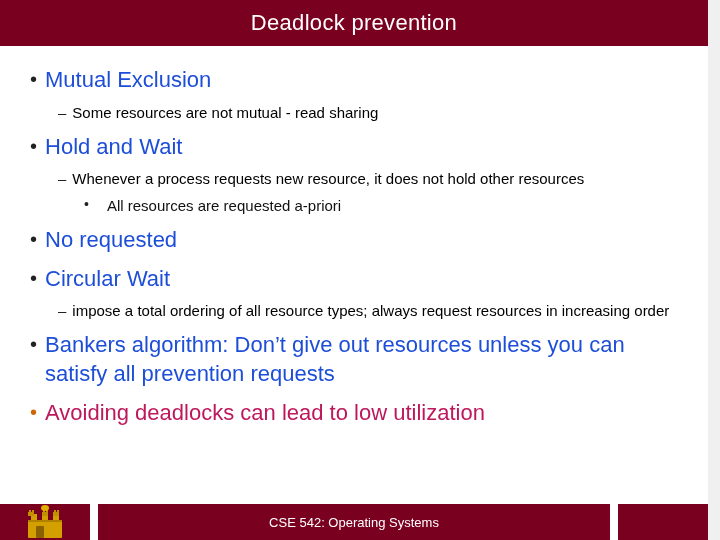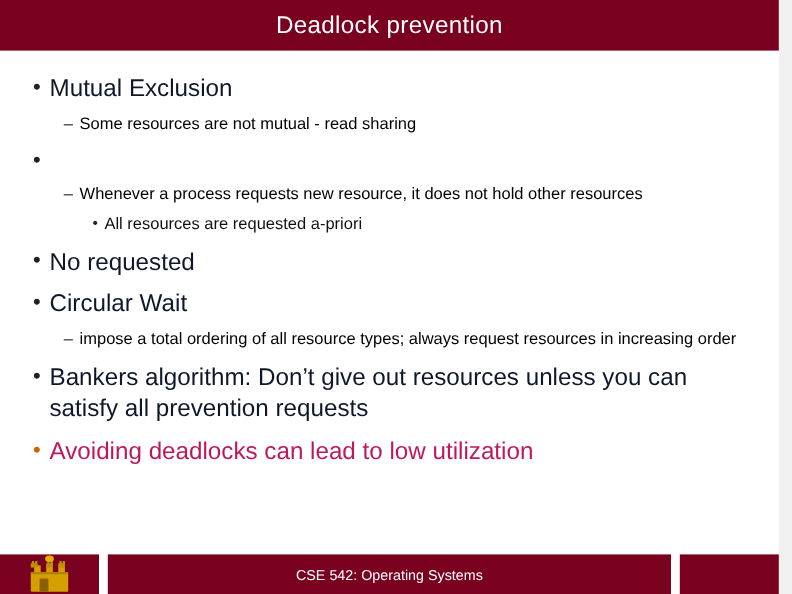--- a/index.html
+++ b/index.html
@@ -49,21 +49,21 @@
 
     .bullet-dot {
       font-size: 20px;
       line-height: 1.3;
       flex-shrink: 0;
       color: #222;
     }
 
     .bullet-text-large {
       font-size: 22px;
-      color: #0f172a;
+      color: #1d4ed8;
       line-height: 1.3;
     }
 
     .bullet-text-large.orange {
       color: #be185d;
     }
 
     .sub-bullet {
       display: flex;
       align-items: flex-start;
@@ -97,20 +97,21 @@
       font-size: 14px;
       color: #222;
       flex-shrink: 0;
       line-height: 1.4;
     }
 
     .sub-sub-text {
       font-size: 15px;
       color: #111;
       line-height: 1.4;
+      margin-left: 12px;
     }
 
     .footer {
       height: 36px;
       display: flex;
       align-items: stretch;
       border-radius: 13px;
     }
 
     .footer-left {
@@ -157,20 +158,21 @@
       <span class="bullet-dot">•</span>
       <span class="bullet-text-large">Mutual Exclusion</span>
     </div>
     <div class="sub-bullet">
       <span class="sub-dash">–</span>
       <span class="sub-text">Some resources are not mutual - read sharing</span>
     </div>
 
     <div class="bullet-item">
       <span class="bullet-dot">•</span>
+      <span class="bullet-text-large">Hold and Wait</span>
     </div>
     <div class="sub-bullet">
       <span class="sub-dash">–</span>
       <span class="sub-text">Whenever a process requests new resource, it does not hold other resources</span>
     </div>
     <div class="sub-sub-bullet">
       <span class="sub-sub-dot">•</span>
       <span class="sub-sub-text">All resources are requested a-priori</span>
     </div>
 

